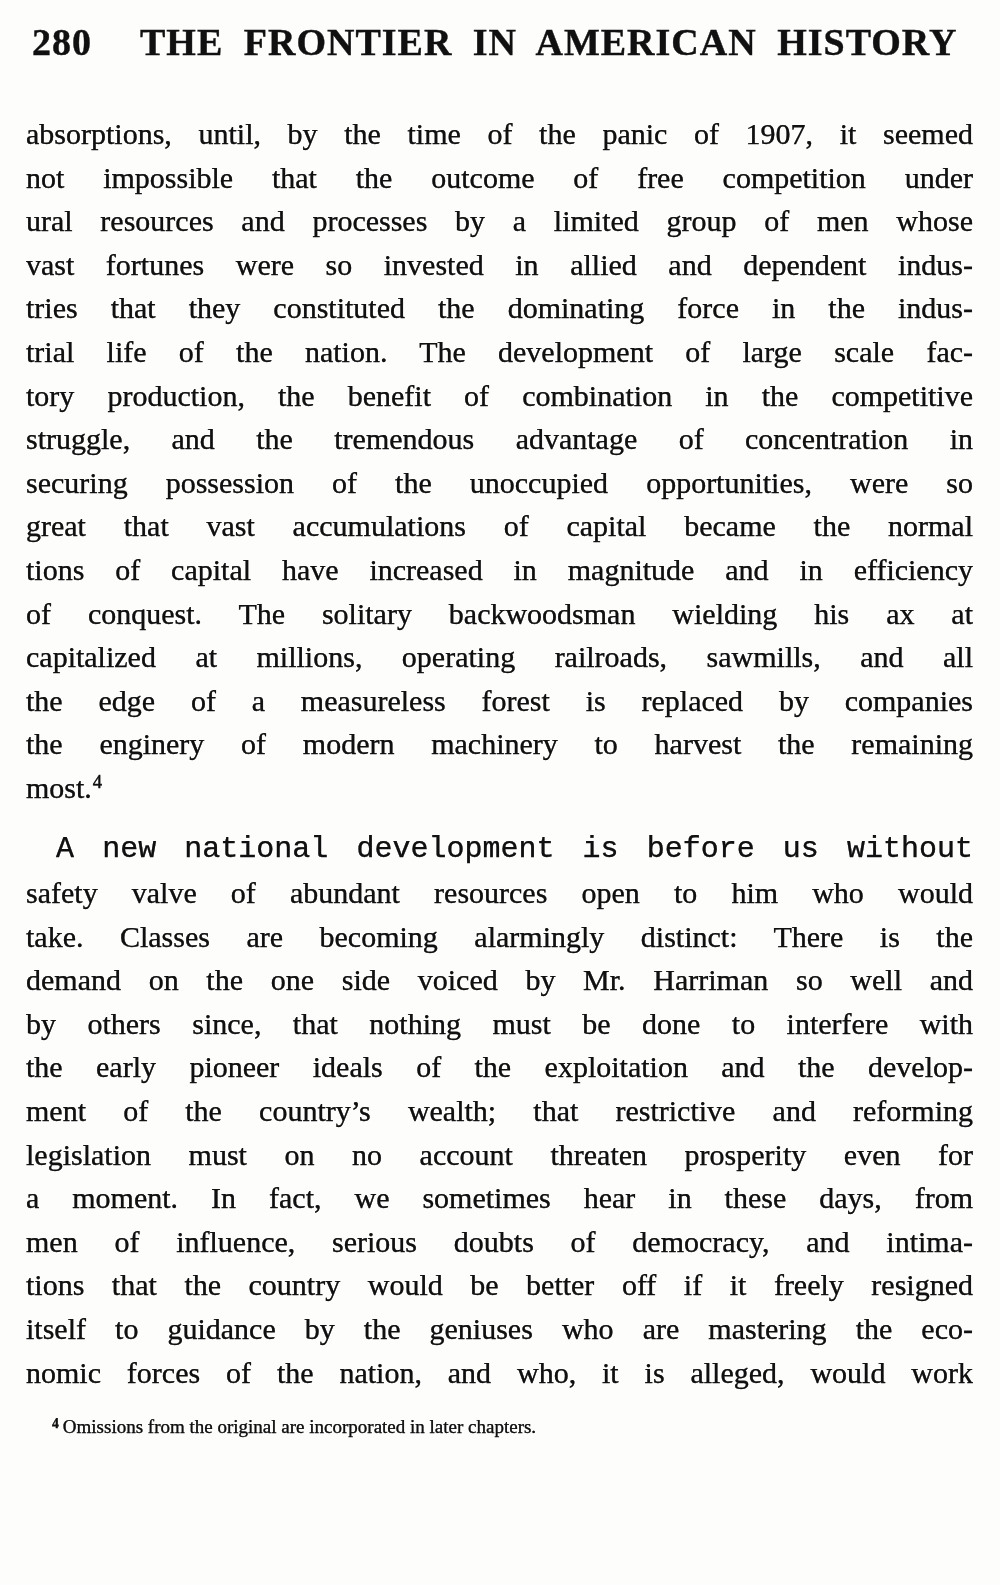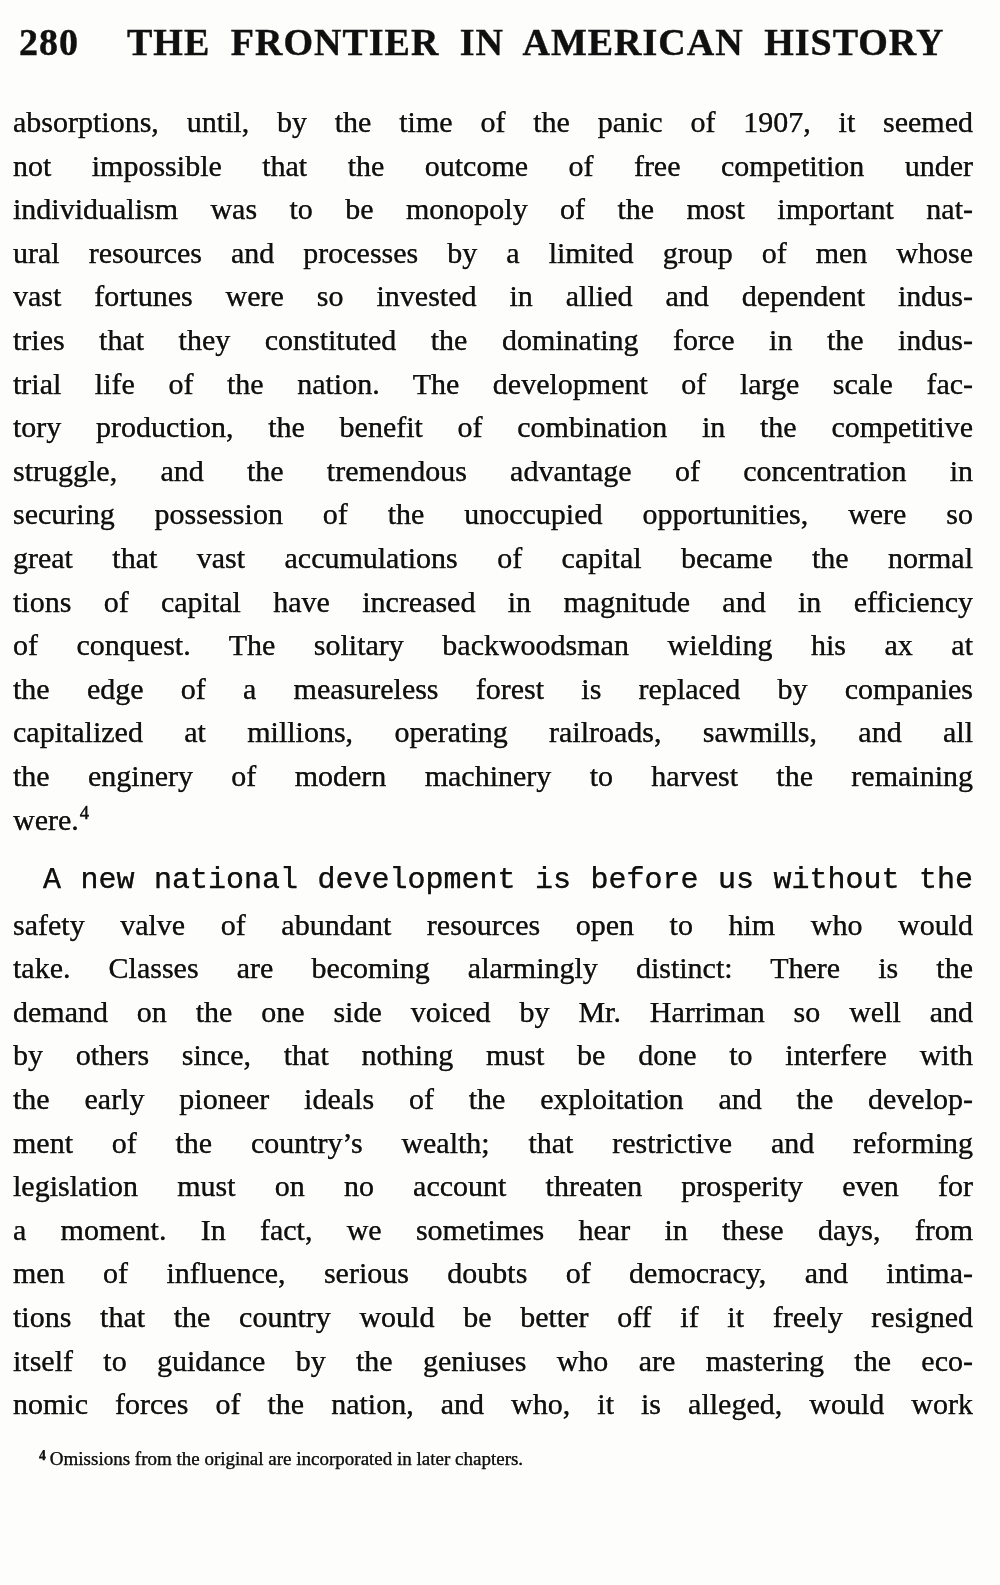--- a/index.html
+++ b/index.html
@@ -6,41 +6,41 @@
   body {
     width: 1000px; height: 1585px;
     background: #fdfdfc;
     color: #101010;
     font-family: "Liberation Serif", "DejaVu Serif", serif;
     overflow: hidden;
   }
   .page {
     box-sizing: border-box;
     width: 989px; height: 1585px;
-    padding: 14px 16px 0 13px;
+    padding: 14px 16px 0 26px;
   }
   
   .header {
     display: flex;
     align-items: baseline;
     font-size: 38px;
     font-weight: bold;
     letter-spacing: 1px;
     -webkit-text-stroke: 0.4px #111;
     margin-top: 6px;
     white-space: nowrap;
   }
   .page-number { margin-left: 6px; }
   .running-title {
     margin-left: 48px;
     word-spacing: 10px;
   }
   
   .body-text {
-    margin-top: 36px;
+    margin-top: 48px;
     font-size: 30px;
     -webkit-text-stroke: 0.25px #151515;
     text-shadow: 0 0 0.6px rgba(10,10,10,0.55);
   }
   .line {
     line-height: 43.6px;
     height: 43.6px;
     text-align: justify;
     text-align-last: justify;
     overflow: hidden;
@@ -83,36 +83,35 @@
   <div class="header">
     <span class="page-number">280</span>
     <span class="running-title">THE FRONTIER IN AMERICAN HISTORY</span>
   </div>
 
   <div class="body-text">
 
     <div class="paragraph">
       <div class="line">absorptions, until, by the time of the panic of 1907, it seemed</div>
       <div class="line">not impossible that the outcome of free competition under</div>
-      <div class="line">individualism was to be monopoly of the most important nat-</div>
       <div class="line">ural resources and processes by a limited group of men whose</div>
       <div class="line">vast fortunes were so invested in allied and dependent indus-</div>
       <div class="line">tries that they constituted the dominating force in the indus-</div>
       <div class="line">trial life of the nation. The development of large scale fac-</div>
       <div class="line">tory production, the benefit of combination in the competitive</div>
       <div class="line">struggle, and the tremendous advantage of concentration in</div>
       <div class="line">securing possession of the unoccupied opportunities, were so</div>
       <div class="line">great that vast accumulations of capital became the normal</div>
       <div class="line">tions of capital have increased in magnitude and in efficiency</div>
       <div class="line">of conquest. The solitary backwoodsman wielding his ax at</div>
+      <div class="line">capitalized at millions, operating railroads, sawmills, and all</div>
       <div class="line">the edge of a measureless forest is replaced by companies</div>
-      <div class="line">capitalized at millions, operating railroads, sawmills, and all</div>
       <div class="line">the enginery of modern machinery to harvest the remaining</div>
       <div class="line line--flush">
-        <span>were.</span><span class="fnref">4</span>
+        <span>most.</span><span class="fnref">4</span>
       </div>
     </div>
 
     <div class="paragraph">
       <div class="line line--indent">A new national development is before us without the former</div>
       <div class="line">safety valve of abundant resources open to him who would</div>
       <div class="line">take. Classes are becoming alarmingly distinct: There is the</div>
       <div class="line">demand on the one side voiced by Mr. Harriman so well and</div>
       <div class="line">by others since, that nothing must be done to interfere with</div>
       <div class="line">the early pioneer ideals of the exploitation and the develop-</div>

